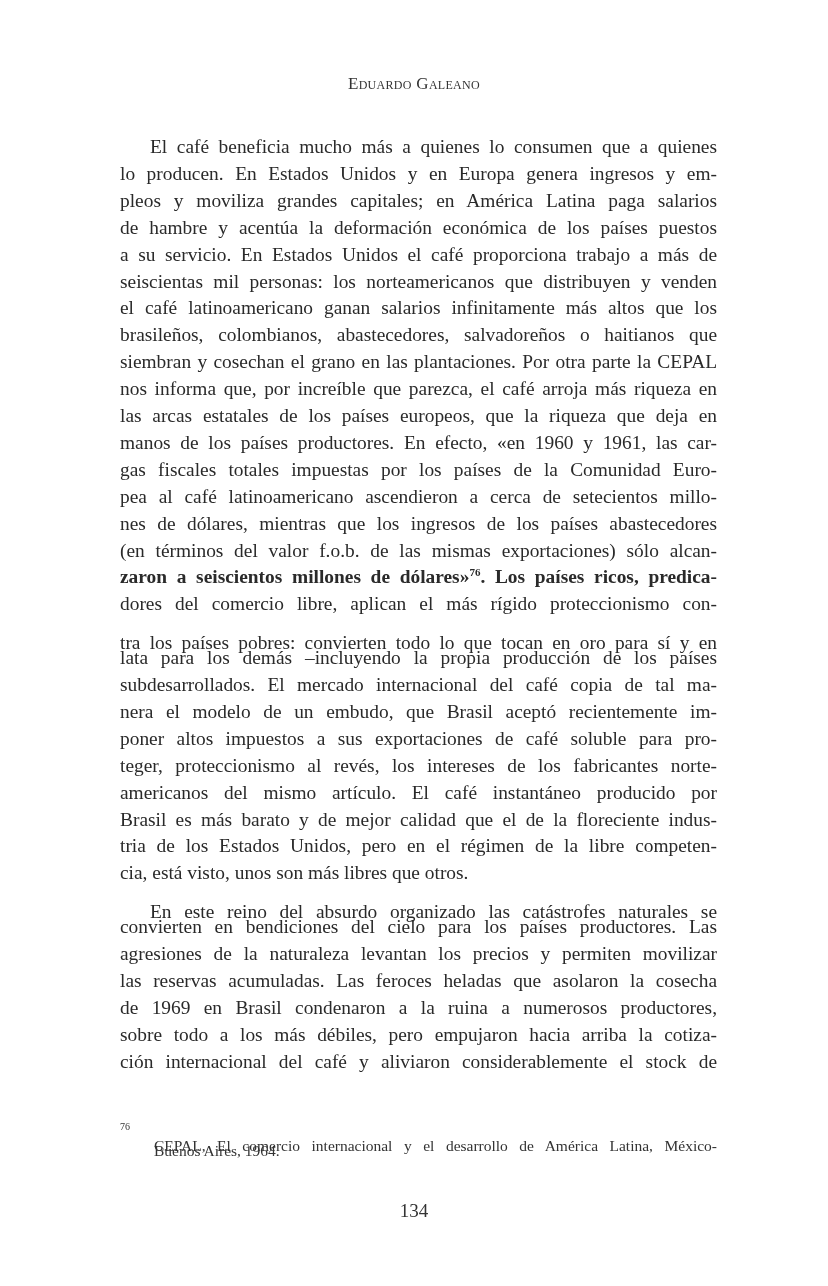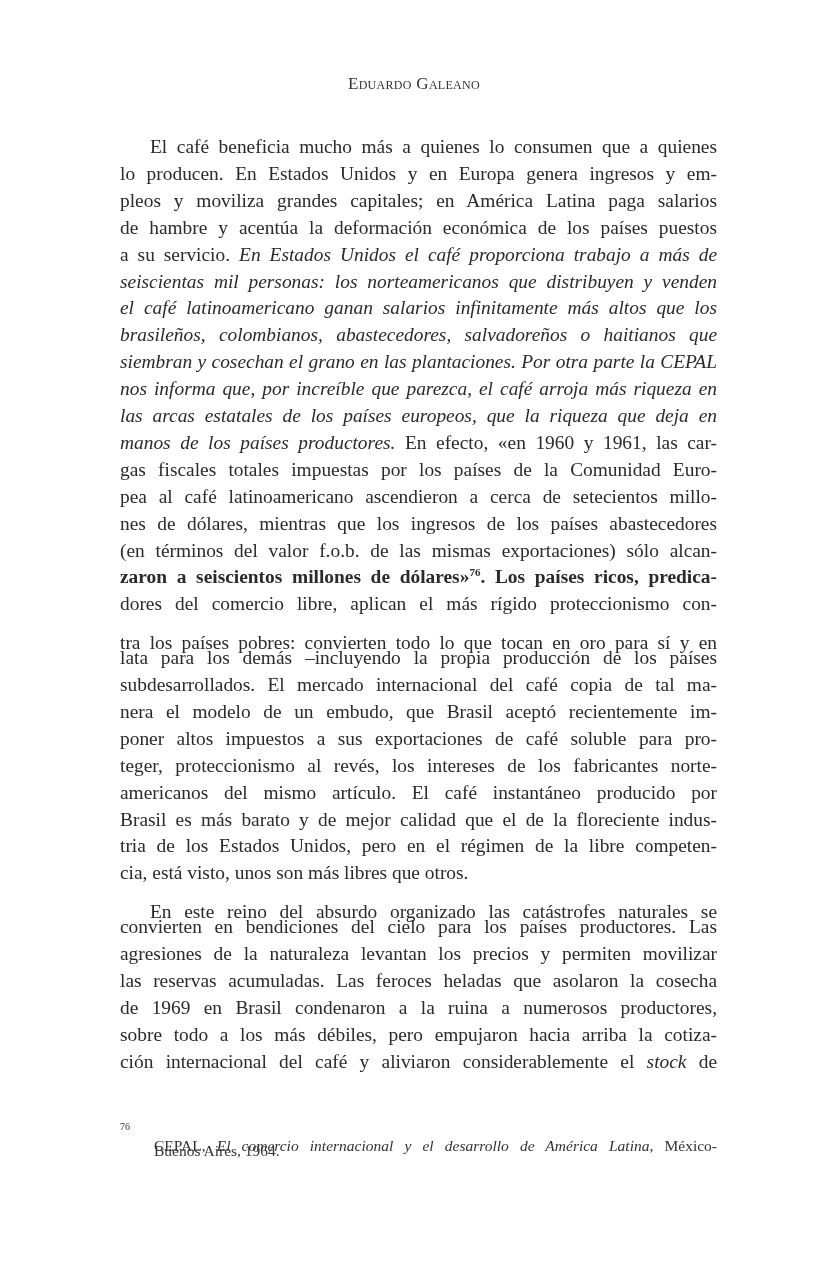--- a/index.html
+++ b/index.html
@@ -44,21 +44,21 @@
       height: 26px;
       font-size: 19.4px;
       line-height: 26px;
       text-align: justify;
       text-align-last: justify;
       white-space: nowrap;
     }
     .line.indent { left: 30px; width: 567px; }
     .line.last { text-align-last: left; }
     .line span { display: inline; }
-    .it { font-style: italic; }
+    .it { }
     sup.fn-ref {
       font-size: 11px;
       line-height: 0;
       vertical-align: 7px;
     }
     .footnote {
       position: absolute;
       left: 120px;
       top: 1118px;
       width: 597px;
@@ -134,13 +134,14 @@
       <div class="line" style="top: 887.7px;"><span>sobre todo a los más débiles, pero empujaron hacia arriba la cotiza-</span></div>
       <div class="line" style="top: 914.6px;"><span>ción internacional del café y aliviaron considerablemente el </span><span class="it">stock</span><span> de</span></div>
     </div>
 
   <div class="footnote" id="footnote">
     <span class="fn-num">76</span>
   <div class="fn-line" style="top: 17px;"><span>CEPAL, </span><span class="it">El comercio internacional y el desarrollo de América Latina</span><span>, México-</span></div>
       <div class="fn-line last" style="top: 22px;"><span>Buenos Aires, 1964.</span></div>
     </div>
 
+  <div class="page-number">134</div>
 </div>
 
 </body></html>

